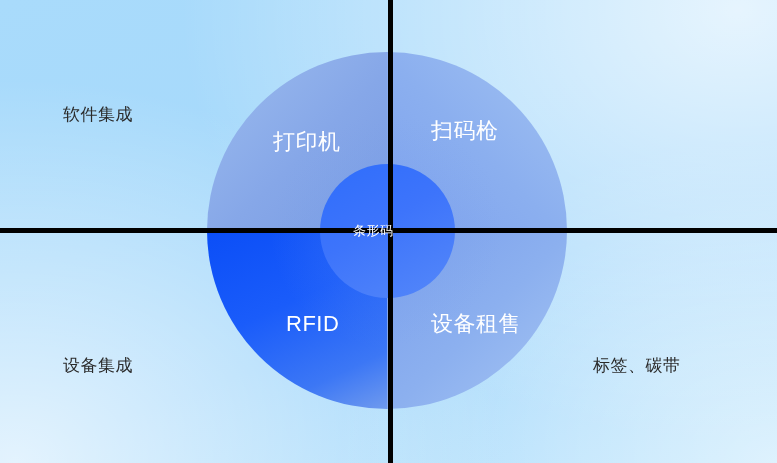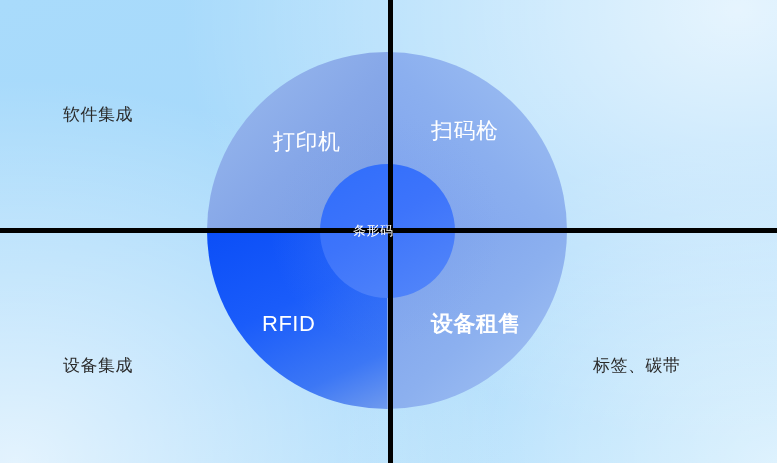--- a/index.html
+++ b/index.html
@@ -114,22 +114,22 @@
 
   
   .lbl-software-integration { left: 63px;  top: 106px; }
   .lbl-automation-custom    { left: 595px; top: 106px; }
   .lbl-device-integration   { left: 63px;  top: 357px; }
   .lbl-labels-ribbons       { left: 593px; top: 357px; }
 
   
   .lbl-printer      { left: 273px; top: 131px; }
   .lbl-scanner      { left: 431px; top: 120px; }
-  .lbl-rfid         { left: 262px; top: 313px; }
-  .lbl-rental       { left: 431px; top: 313px; font-weight: bold; }
+  .lbl-rfid         { left: 286px; top: 313px; }
+  .lbl-rental       { left: 431px; top: 313px; }
 
   
   .lbl-barcode      { left: 353px; top: 224px; }
 </style>
 </head>
 <body>
 
 <div id="canvas">
 
   <div class="big-circle">

